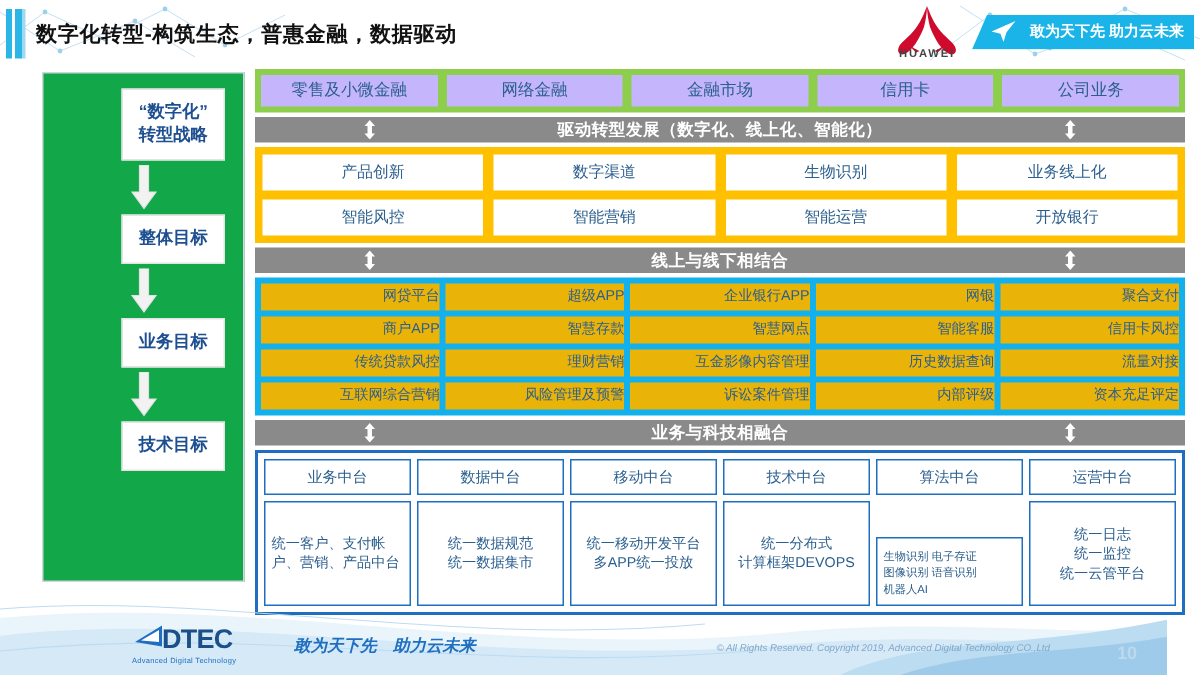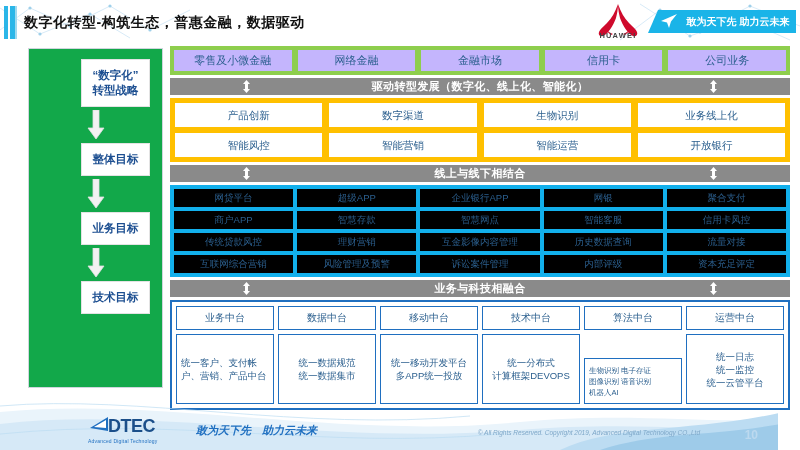--- a/index.html
+++ b/index.html
@@ -52,21 +52,21 @@
 
   .band-orange{background:#ffc000;padding:5px;}
   .band-orange .grid{display:flex;gap:7px;align-items:center;}
   .band-orange .grid + .grid{margin-top:6px;}
   .band-orange .cell{flex:1;background:#fff;text-align:center;font-size:10.5px;color:#2b5f8e;
                      padding:5px 0;line-height:14px;}
 
   .band-blue{background:#12b0ec;padding:4px;}
   .band-blue .grid{display:flex;gap:4px;}
   .band-blue .grid + .grid{margin-top:4px;}
-  .band-blue .cell{flex:1;background:#000000;text-align:center;font-size:9.5px;color:#2b5f8e;
+  .band-blue .cell{flex:1;background:#eab308;text-align:right;font-size:9.5px;color:#2b5f8e;
                    padding:3px 0;line-height:12px;}
 
   .band-navy{background:#fff;border:2px solid #1f6fc0;padding:4px;}
   .band-navy .grid{display:flex;gap:4px;}
   .band-navy .head .cell{background:#fff;border:1px solid #1f6fc0;text-align:center;
                          font-size:10px;color:#2b5f8e;padding:4px 0;}
   .band-navy .body{margin-top:4px;}
   .band-navy .body .cell{flex:1;background:#fff;border:1px solid #1f6fc0;
                          font-size:9.5px;color:#2b5f8e;padding:4px 4px;line-height:13px;
                          min-height:46px;box-sizing:border-box;text-align:center;

